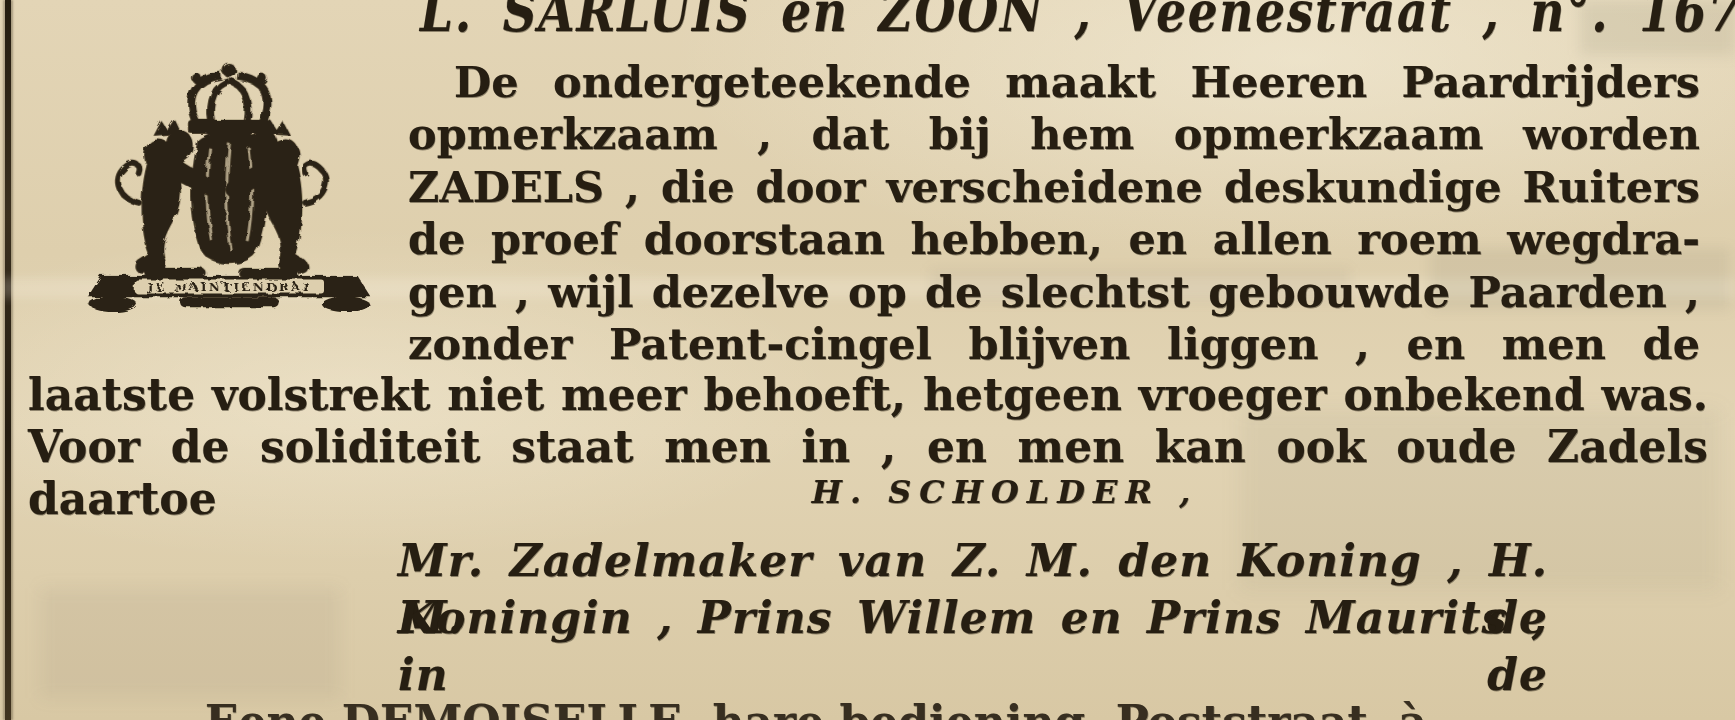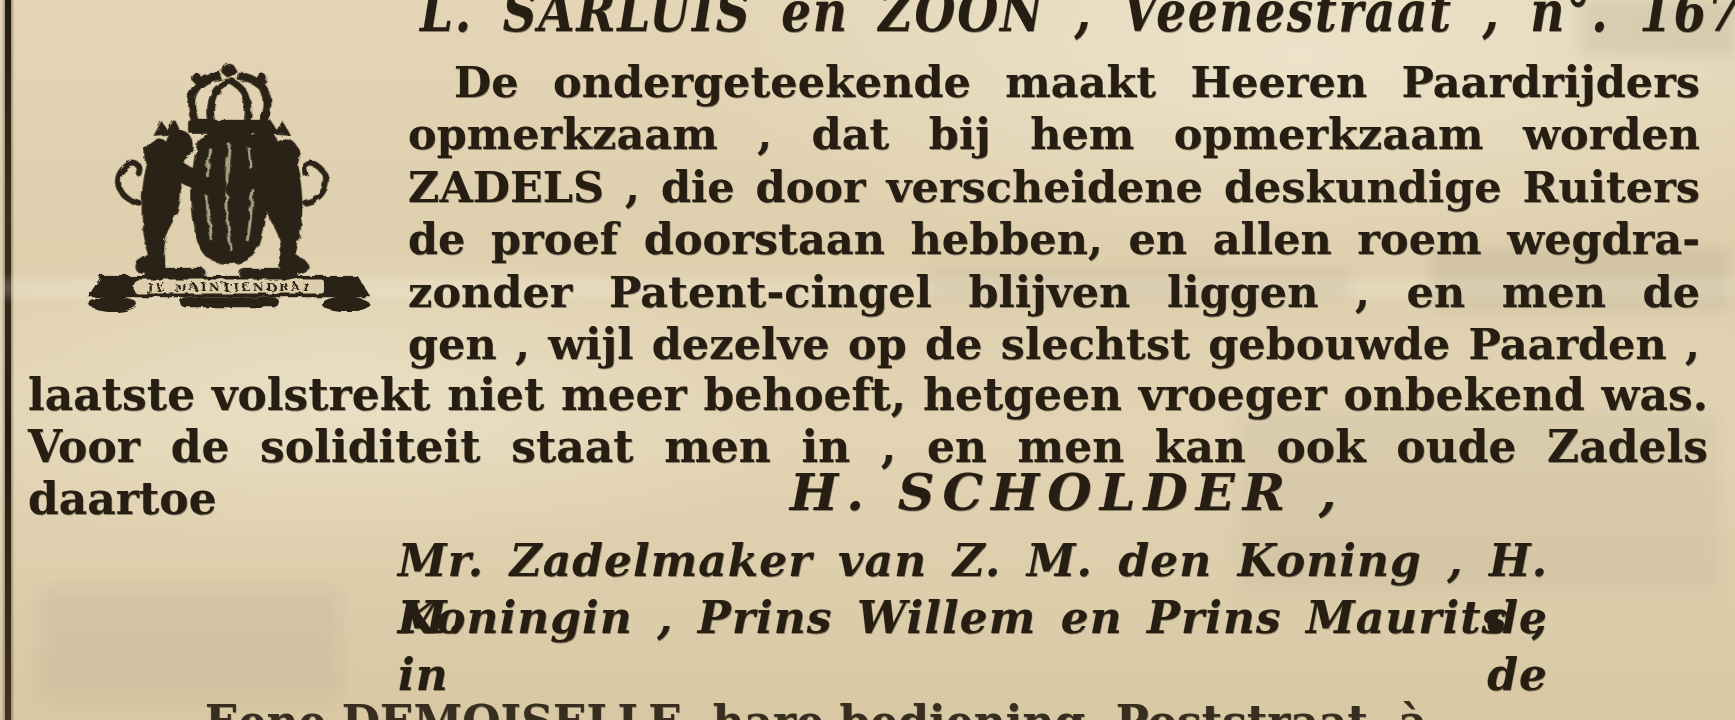--- a/index.html
+++ b/index.html
@@ -34,21 +34,21 @@
     transform:scaleX(.84);transform-origin:0 0;
   }
   .wrapped-col{position:absolute;left:408px;top:56px;width:1292px;}
   .wrapped-col .line{font-size:43px;line-height:52.4px;height:52.4px;}
   .indent{text-indent:46px;}
   .full-col{position:absolute;left:28px;top:369px;width:1680px;}
   .full-col .line{font-size:44px;line-height:52px;height:52px;}
   .closing{position:absolute;left:28px;top:484px;font-size:43px;line-height:52px;}
   .signature{
     position:absolute;left:790px;top:466px;width:430px;text-align:center;
-    font-size:51px;line-height:52px;font-style:italic;letter-spacing:8px;
+    font-size:32px;line-height:52px;font-style:italic;letter-spacing:8px;
   }
   .italic-col{position:absolute;left:398px;top:532px;width:1150px;}
   .italic-col .line{font-size:44px;line-height:57px;height:57px;font-style:italic;letter-spacing:1px;}
   .footer-clip{
     position:absolute;left:205px;top:696px;width:1310px;
     font-size:44px;line-height:52px;opacity:.9;
   }
   .emblem{position:absolute;left:52px;top:48px;width:340px;height:270px;}
   .smudge{position:absolute;pointer-events:none;}
   .s1{left:1430px;top:248px;width:300px;height:62px;background:rgba(110,105,85,.10);filter:blur(6px);}
@@ -108,22 +108,22 @@
         <rect x="130" y="252" width="100" height="10" rx="5"></rect>
       </g>
     </svg>
   </div>
 
   <div class="wrapped-col">
     <div class="line txt j indent">De ondergeteekende maakt Heeren Paardrijders</div>
     <div class="line txt j">opmerkzaam , dat bij hem opmerkzaam worden</div>
     <div class="line txt j">ZADELS , die door verscheidene deskundige Ruiters</div>
     <div class="line txt j">de proef doorstaan hebben, en allen roem wegdra-</div>
+    <div class="line txt j">gen , wijl dezelve op de slechtst gebouwde Paarden ,</div>
     <div class="line txt j">zonder Patent-cingel blijven liggen , en men de</div>
-    <div class="line txt j">gen , wijl dezelve op de slechtst gebouwde Paarden ,</div>
   </div>
 
   <div class="full-col">
     <div class="line txt j">laatste volstrekt niet meer behoeft, hetgeen vroeger onbekend was.</div>
     <div class="line txt j">Voor de soliditeit staat men in , en men kan ook oude Zadels daartoe</div>
   </div>
 
 
   <div class="signature txt">H. SCHOLDER ,</div>
 

